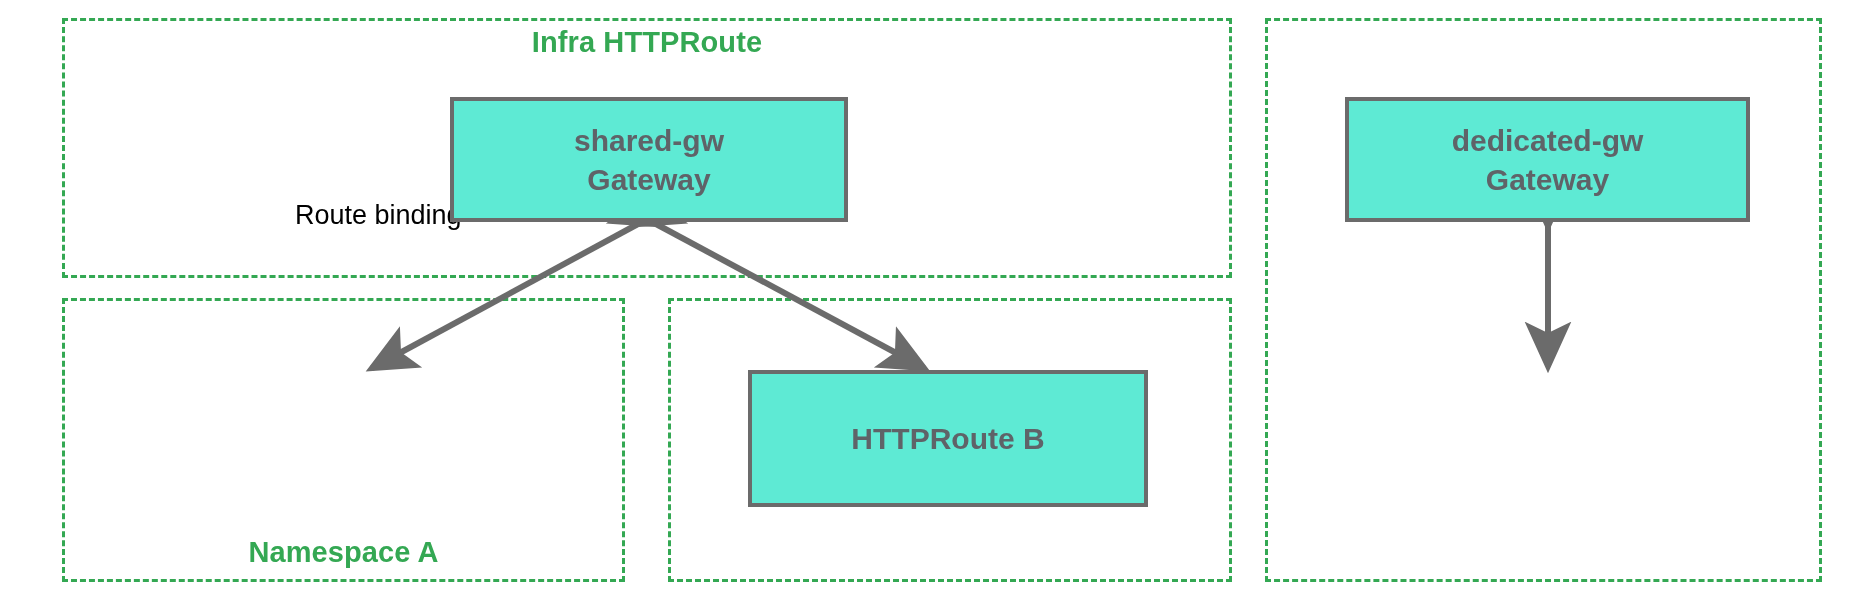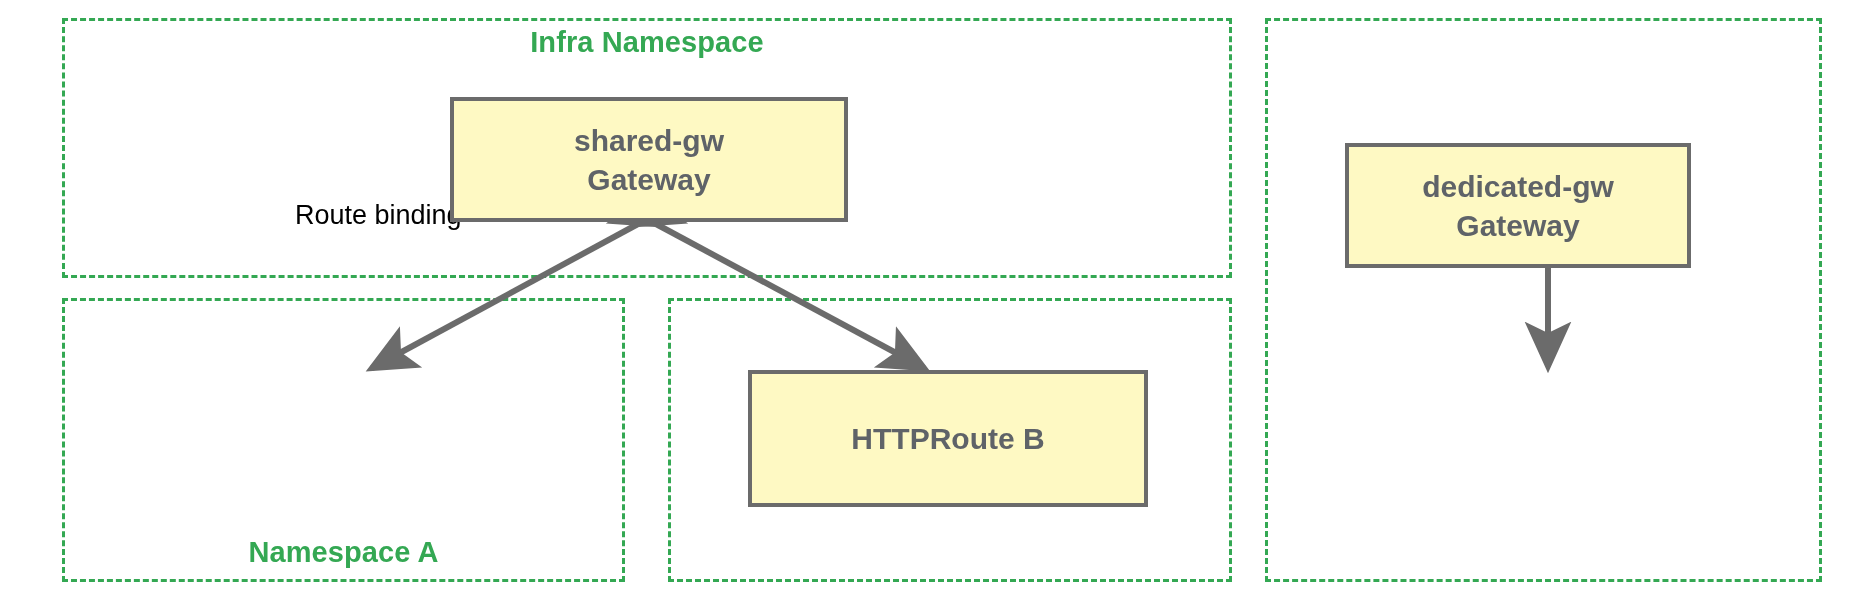--- a/index.html
+++ b/index.html
@@ -31,21 +31,21 @@
     font-weight: bold;
     font-size: 29px;
     letter-spacing: 0.1px;
     white-space: nowrap;
     font-family: "Liberation Sans", sans-serif;
   }
   .res-box {
     position: absolute;
     box-sizing: border-box;
     border: 4px solid #6B6B6B;
-    background: #fef9c3;
+    background: #5eead4;
     display: flex;
     align-items: center;
     justify-content: center;
     text-align: center;
     color: #5F6368;
     font-size: 30px;
     font-weight: bold;
     line-height: 1.30;
     font-family: "Liberation Sans", sans-serif;
   }
@@ -71,21 +71,21 @@
     height: 600px;
     pointer-events: none;
   }
 </style>
 </head>
 <body>
 
 <div id="canvas">
 
   <div class="ns-box" style="left:62px; top:18px; width:1170px; height:260px;"></div>
-  <div class="ns-title" style="left:62px; top:26px; width:1170px;">Infra Namespace</div>
+  <div class="ns-title" style="left:62px; top:26px; width:1170px;">Infra HTTPRoute</div>
 
   <div class="ns-box" style="left:62px; top:298px; width:563px; height:284px;"></div>
   <div class="ns-title" style="left:62px; top:536px; width:563px;">Namespace A</div>
 
   <div class="ns-box" style="left:668px; top:298px; width:564px; height:284px;"></div>
 
   <div class="ns-box" style="left:1265px; top:18px; width:557px; height:564px;"></div>
 
   <svg id="edges" viewBox="0 0 1860 600" width="1860" height="600" xmlns="http://www.w3.org/2000/svg">
     <defs>
@@ -106,21 +106,21 @@
 
   <div class="edge-label" style="left:295px; top:200px;">Route binding</div>
 
   <div class="res-box" style="left:450px; top:97px; width:398px; height:125px;">
     <span class="res-label">
       <span>shared-gw</span><br>
       <span>Gateway</span>
     </span>
   </div>
 
-  <div class="res-box" style="left:1345px; top:97px; width:346px; height:125px;margin-top:46px;">
+  <div class="res-box" style="left:1345px; top:97px; width:405px; height:125px;">
     <span class="res-label">
       <span>dedicated-gw</span><br>
       <span>Gateway</span>
     </span>
   </div>
 
 
   <div class="res-box" style="left:748px; top:370px; width:400px; height:137px;">
     <span class="res-label">HTTPRoute B</span>
   </div>

